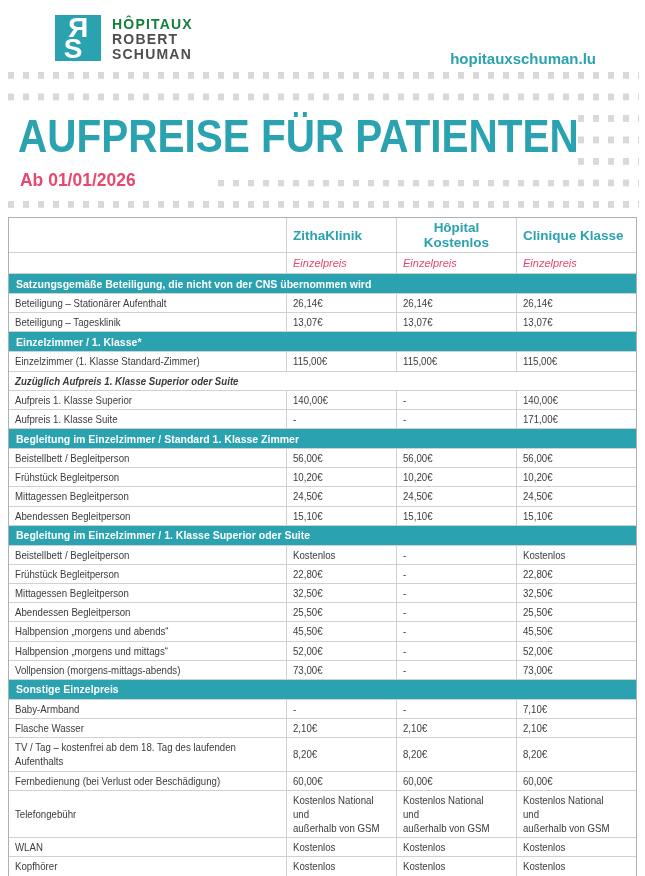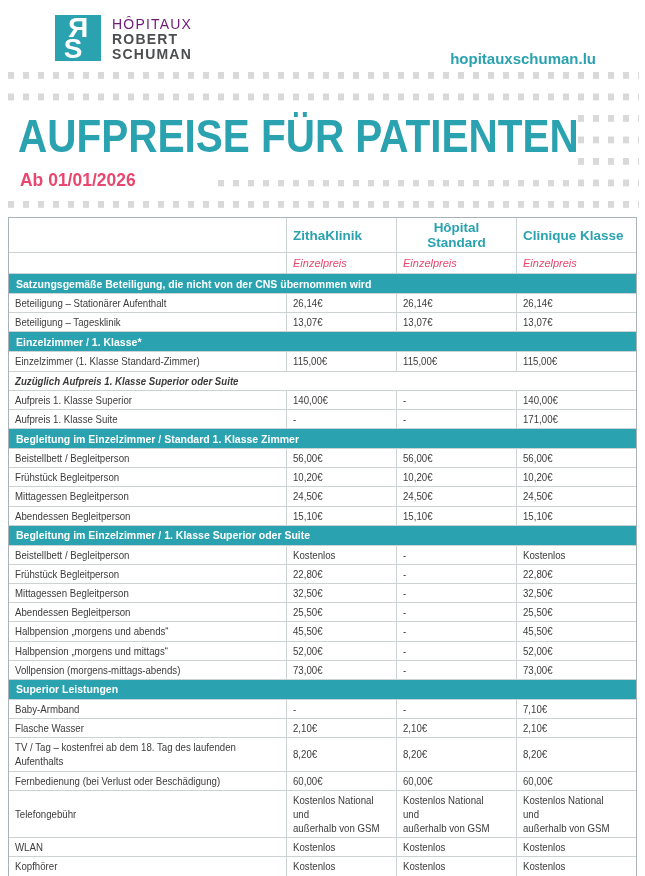--- a/index.html
+++ b/index.html
@@ -8,21 +8,21 @@
   .page{position:relative;width:645px;height:876px;overflow:hidden;background:#fff;}
 
   
   .logo{position:absolute;left:55px;top:15px;display:flex;gap:11px;align-items:flex-start;}
   .logo-box{width:46px;height:46px;background:var(--teal);color:#fff;display:flex;flex-direction:column;
             justify-content:center;align-items:center;overflow:hidden;flex:none;}
   .logo-r{font-weight:700;font-size:28px;line-height:21px;transform:scaleX(-1);}
   .logo-s{font-weight:700;font-size:28px;line-height:22px;margin-left:-10px;}
   .logo-text{padding-top:2px;}
   .lt{font-size:14px;letter-spacing:1.2px;line-height:15px;}
-  .lt1{font-weight:400;color:#701a75;}
+  .lt1{font-weight:700;color:#15803d;}
   .lt2,.lt3{font-weight:700;color:#4d4e50;}
   .website{position:absolute;top:50px;right:49px;font-size:15px;font-weight:700;color:var(--teal);
            text-decoration:none;cursor:pointer;}
 
   
   .banner{position:absolute;left:8px;top:72px;width:631px;height:143px;
           background-image:conic-gradient(from 0deg at 6px 7px, transparent 0deg 270deg, #d9d9d9 270deg 360deg);
           background-size:15px 21.5px;}
   .title-mask{position:absolute;left:0;top:40px;width:566px;height:68px;background:#fff;}
   .ab-mask{position:absolute;left:0;top:94px;width:206px;height:30px;background:#fff;}
@@ -72,21 +72,21 @@
     <div class="ab-mask"></div>
     <h1 class="title">AUFPREISE FÜR PATIENTEN</h1>
     <div class="subtitle">Ab 01/01/2026</div>
   </div>
 
   <main class="table-wrap">
     <div class="price-table">
       <div class="t-row t-head">
         <div class="t-cell t-label"></div>
         <div class="t-cell">ZithaKlinik</div>
-        <div class="t-cell">Hôpital Standard</div>
+        <div class="t-cell">Hôpital Kostenlos</div>
         <div class="t-cell">Clinique Klasse</div>
       </div>
       <div class="t-row t-pricehead">
         <div class="t-cell t-label"></div>
         <div class="t-cell">Einzelpreis</div>
         <div class="t-cell">Einzelpreis</div>
         <div class="t-cell">Einzelpreis</div>
       </div>
       <div id="tbody">
           <div class="t-section">Satzungsgemäße Beteiligung, die nicht von der CNS übernommen wird</div>
@@ -315,21 +315,21 @@
             <div class="t-cell t-val">
               <span>73,00€</span>
             </div>
             <div class="t-cell t-val">
               <span>-</span>
             </div>
             <div class="t-cell t-val">
               <span>73,00€</span>
             </div>
           </div>
-          <div class="t-section">Superior Leistungen</div>
+          <div class="t-section">Sonstige Einzelpreis</div>
           <div class="t-row">
             <div class="t-cell t-label">
               <span>Baby-Armband</span>
             </div>
             <div class="t-cell t-val">
               <span>-</span>
             </div>
             <div class="t-cell t-val">
               <span>-</span>
             </div>

